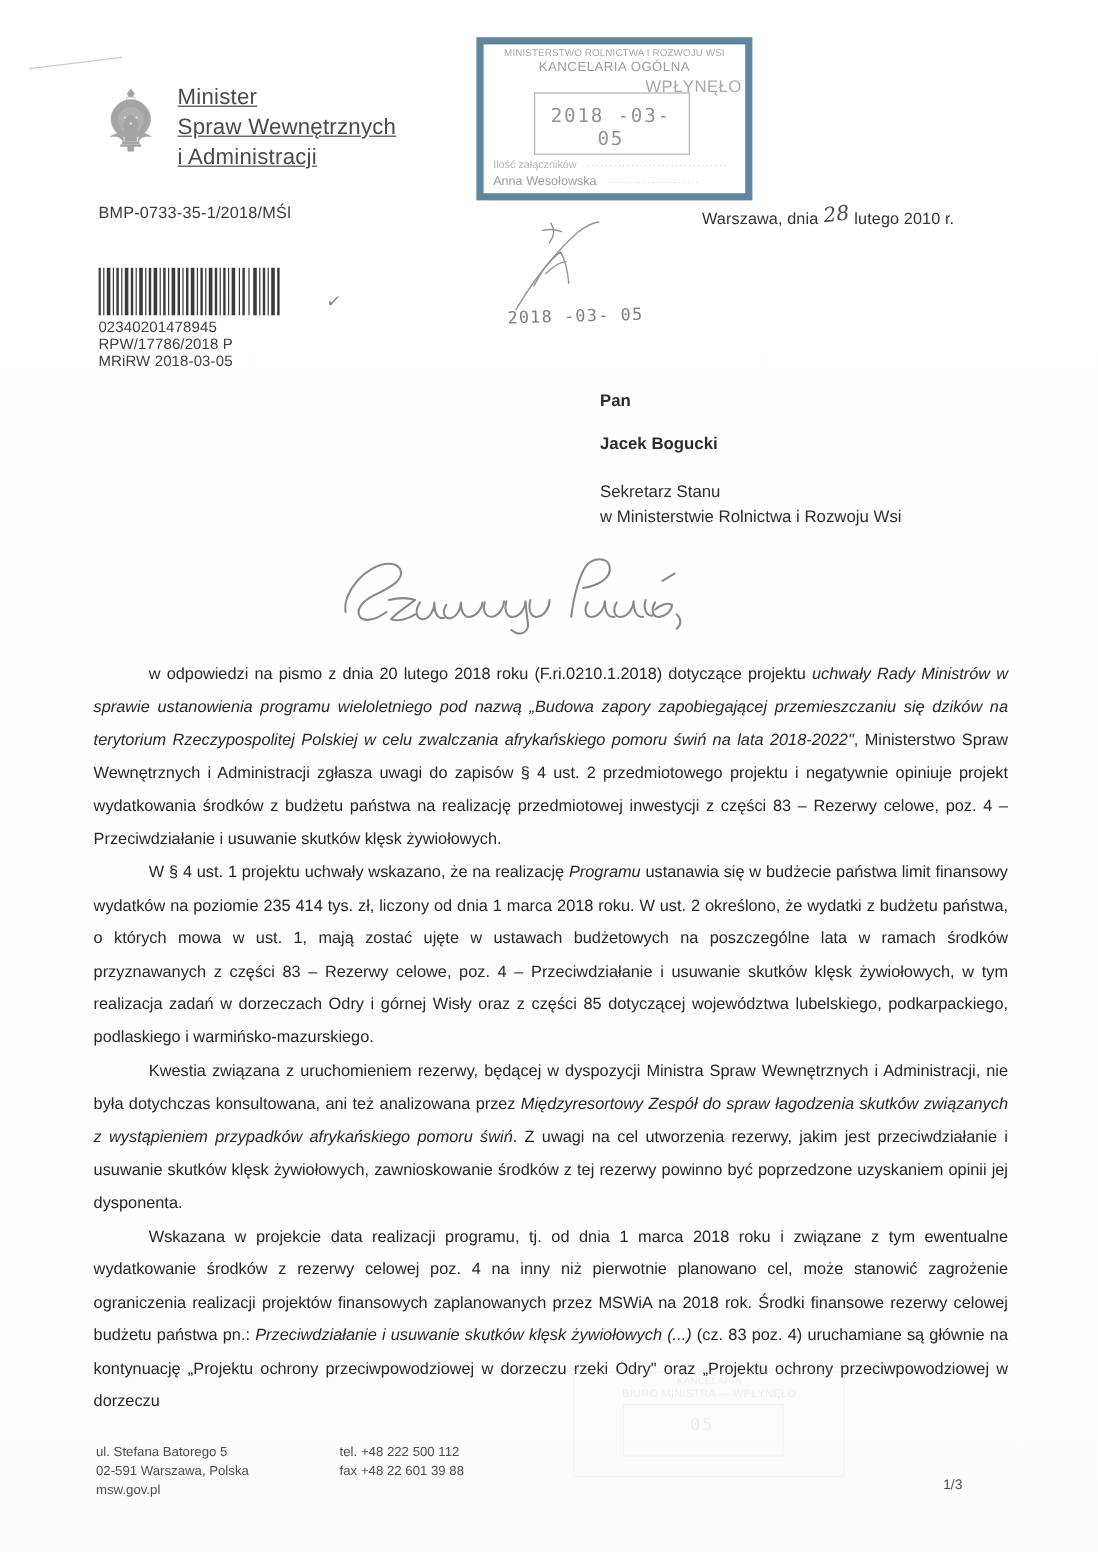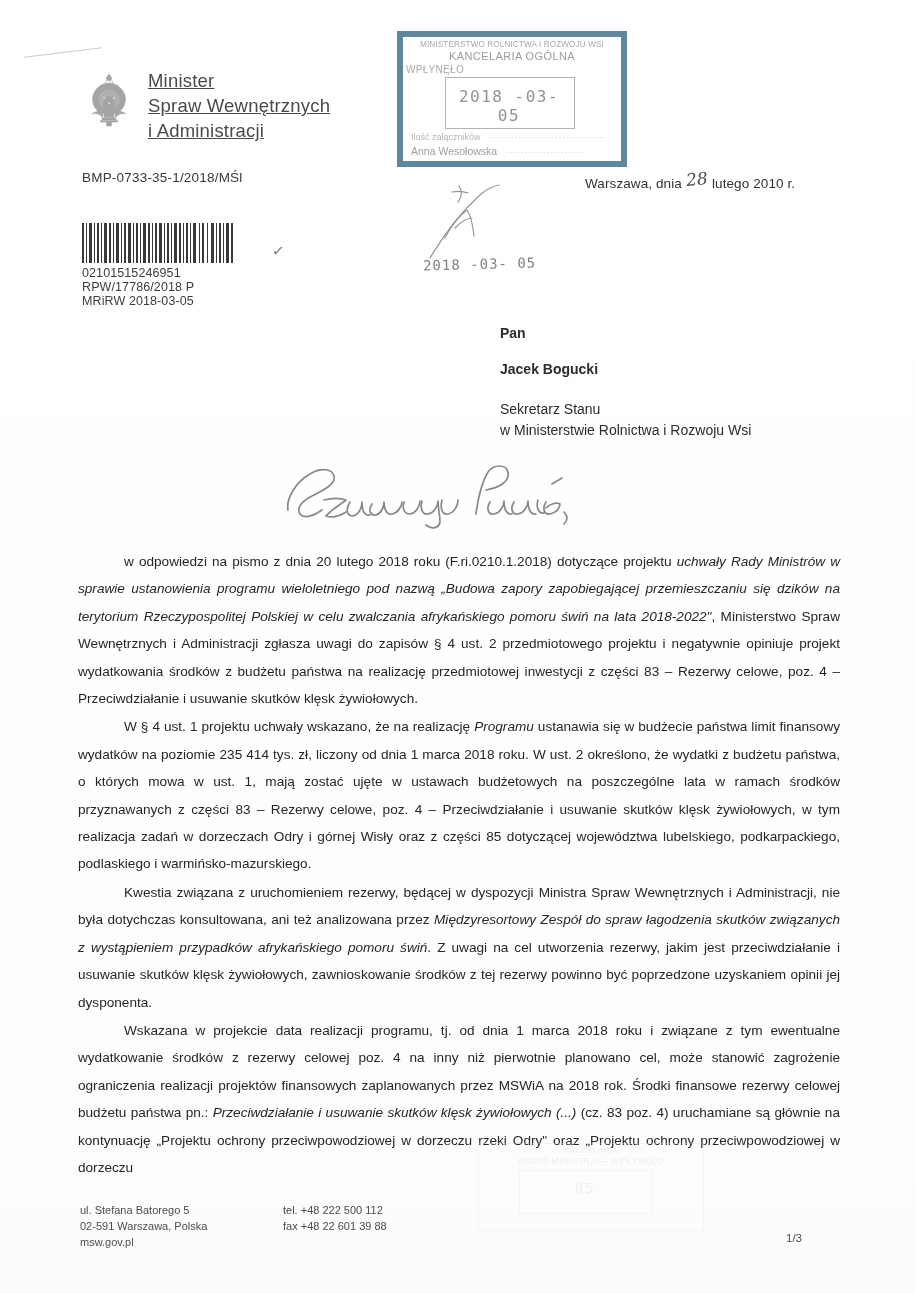--- a/index.html
+++ b/index.html
@@ -40,21 +40,21 @@
   }
 
   
   .stamp{
     position:absolute;left:397px;top:31px;width:218px;height:124px;
     border:6px solid #0c4a6e;opacity:.66;
     font-family:"Liberation Sans", sans-serif;color:#555;
   }
   .stamp .s-l1{position:absolute;left:3px;top:3px;width:212px;text-align:center;font-size:8.2px;letter-spacing:.1px;color:#7a7a7a;}
   .stamp .s-l2{position:absolute;left:3px;top:13px;width:212px;text-align:center;font-size:11px;letter-spacing:.4px;color:#6a6a6a;}
-  .stamp .s-l3{position:absolute;left:3px;top:27px;width:212px;text-align:left;font-size:10px;letter-spacing:.3px;color:#7d7d7d;}
+  .stamp .s-l3{position:absolute;left:3px;top:27px;width:212px;text-align:right;font-size:14px;letter-spacing:.3px;color:#7d7d7d;}
   .stamp .s-box{
     position:absolute;left:42px;top:40px;width:128px;height:50px;border:1px solid #8d8d8d;
   }
   .stamp .s-date{
     position:absolute;left:42px;top:50px;width:128px;text-align:center;
     font-size:16px;letter-spacing:1.5px;color:#5a5a5a;font-family:"DejaVu Sans Mono", monospace;
   }
   .stamp .s-l4{position:absolute;left:8px;top:95px;font-size:9px;color:#8e8e8e;}
   .stamp .s-l5{position:absolute;left:8px;top:108px;font-size:10.5px;color:#6c6c6c;}
   .stamp .dots{display:inline-block;margin-left:6px;color:#b0b0b0;letter-spacing:1px;font-size:8px;}
@@ -215,21 +215,21 @@
           <rect x="129" y="0" width="3" height="40"></rect>
         <rect x="134" y="0" width="1" height="40"></rect>
           <rect x="137" y="0" width="2" height="40"></rect>
         <rect x="141" y="0" width="1" height="40"></rect>
           <rect x="144" y="0" width="3" height="40"></rect>
         <rect x="149" y="0" width="2" height="40"></rect>
       </g>
     </svg>
   </div>
   <div class="barcode-text">
-    <div>02101515246951</div>
+    <div>02340201478945</div>
     <div>RPW/17786/2018 P</div>
     <div>MRiRW 2018-03-05</div>
   </div>
   <div class="tick">✓</div>
 
   <div class="hand-sig">
     <svg viewBox="0 0 120 80" width="120" height="80">
       <g fill="none" stroke="#6b6b6b" stroke-width="1.2" stroke-linecap="round">
         <path d="M34 4 C38 10 36 16 33 20"></path>
         <path d="M27 10 C32 9 38 9 43 11"></path>

